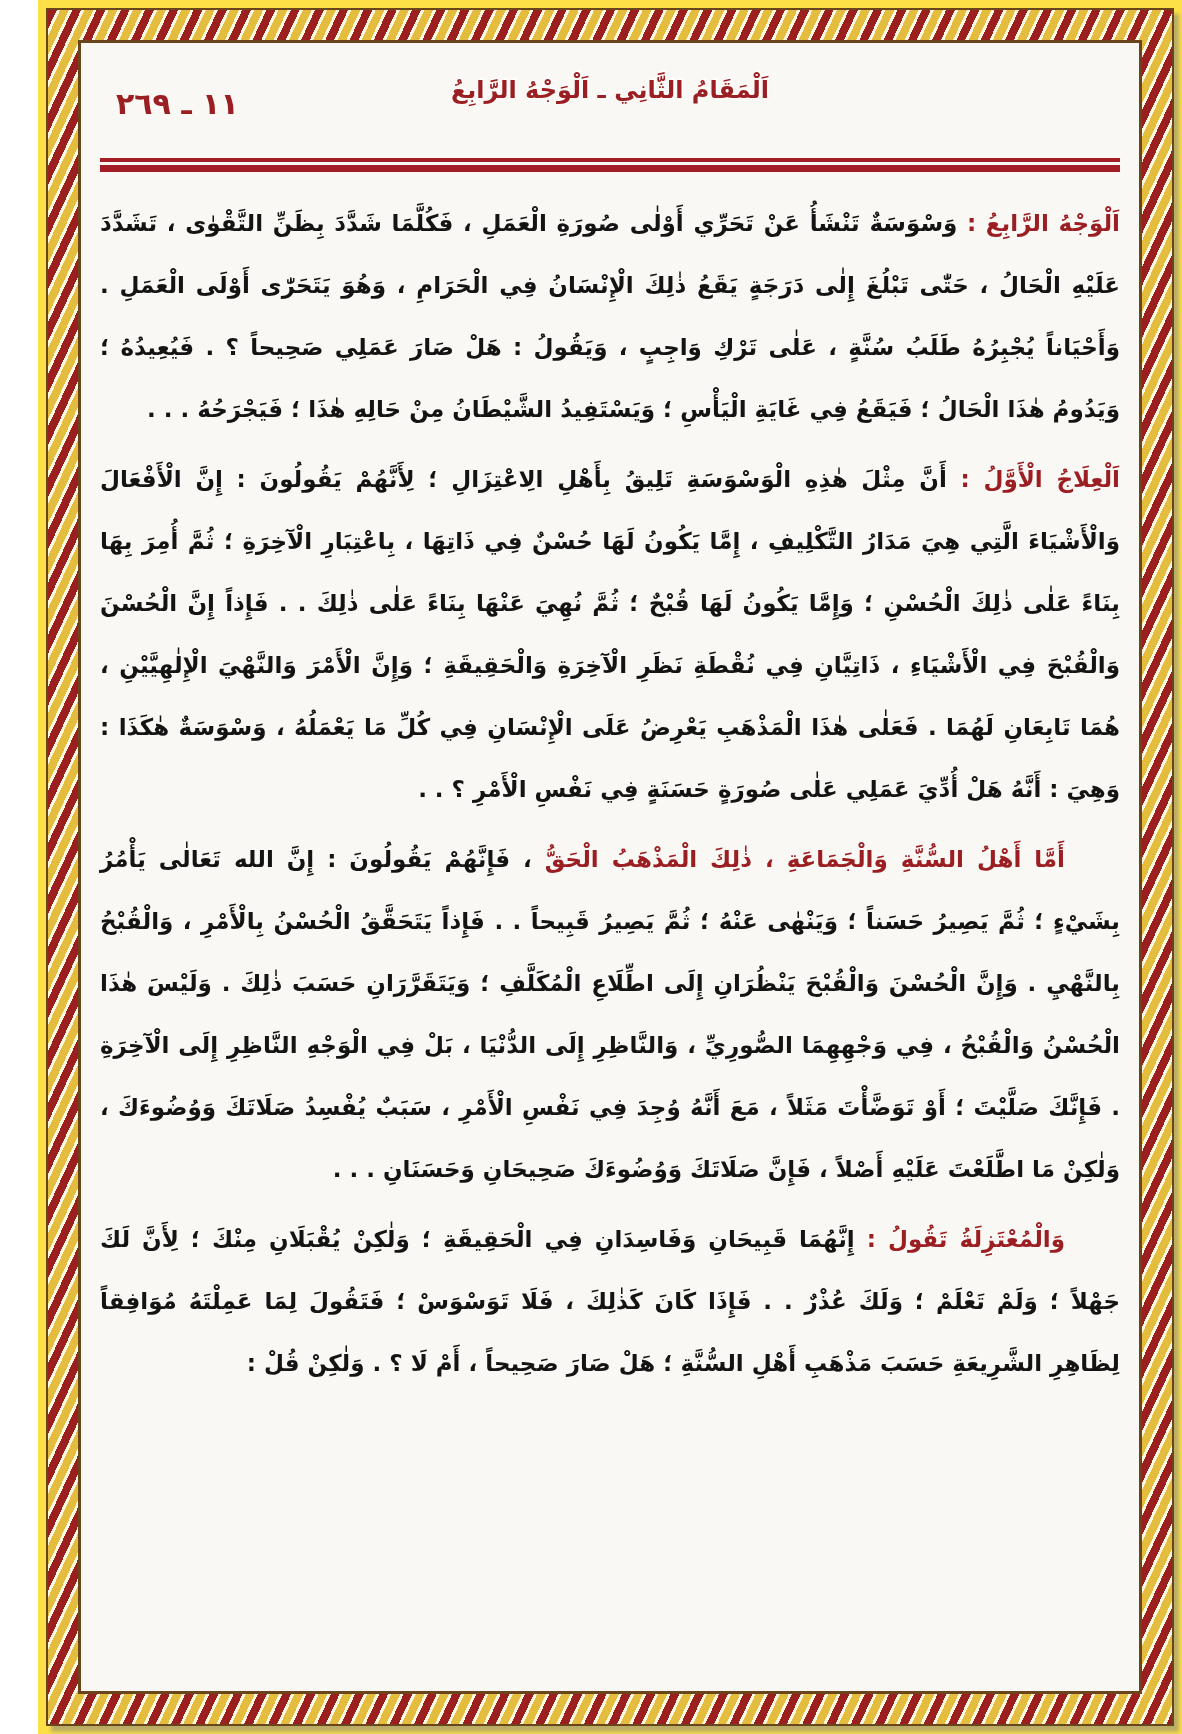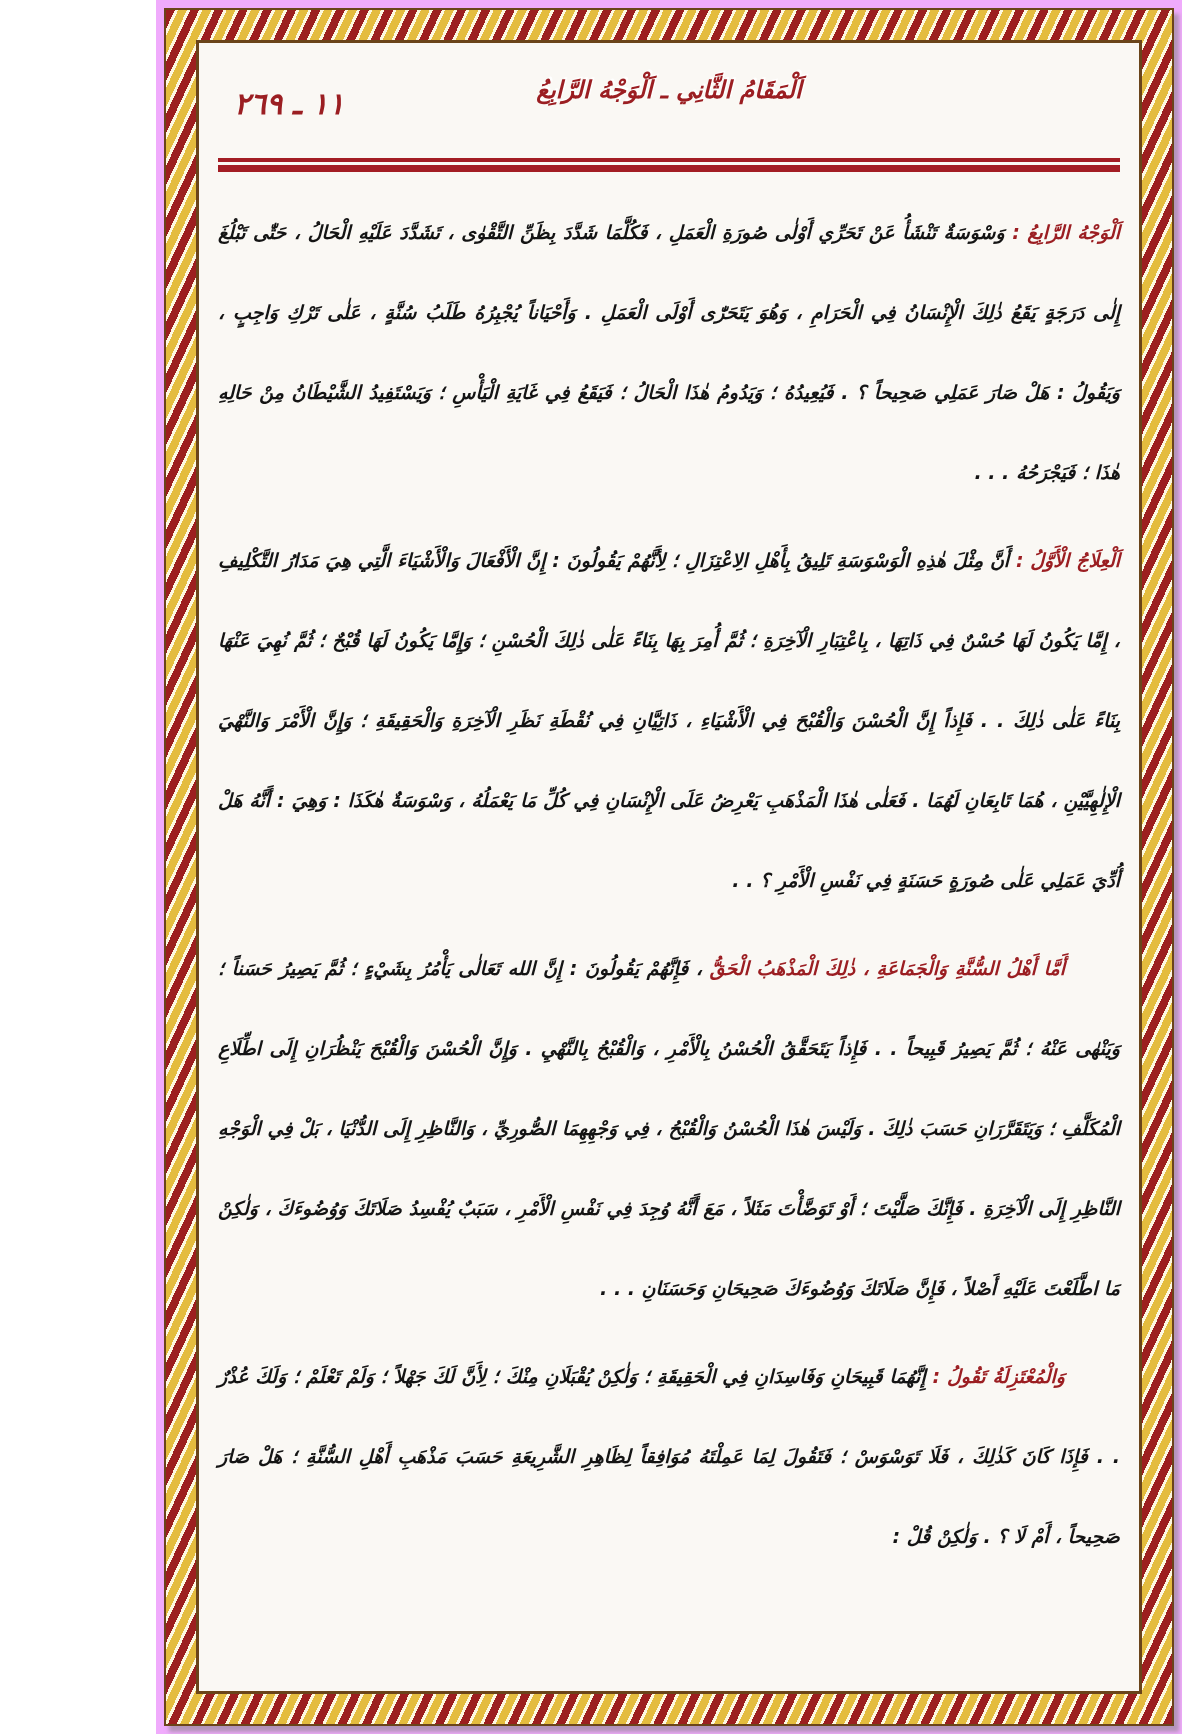--- a/index.html
+++ b/index.html
@@ -1,22 +1,21 @@
 <!DOCTYPE html>
 <html lang="ar" dir="rtl"><head>
 <meta charset="utf-8">
 <style>
   html,body{margin:0;padding:0;background:#ffffff;}
   .page{
     position:relative;
-    width:1026px;height:1734px;
-    background:#f0abfc;
+    width:1144px;height:1734px;
+    background:#fde047;
     overflow:hidden;
     font-family:"DejaVu Sans","Liberation Sans",sans-serif;
-    font-style:italic;
   }
   
   .frame-band{
     position:absolute;inset:8px;
     border:2px solid #6a441a;
     background:
       repeating-linear-gradient(115deg,
         #9c1f1f 0 8px,
         #fdf8e0 8px 11px,
         #e4bc3e 11px 19px,
@@ -47,22 +46,22 @@
   .header-rule{
     margin-top:14px;
     height:14px;
     background:linear-gradient(to bottom,
       #a31d24 0,#a31d24 4px,
       rgba(0,0,0,0) 4px,rgba(0,0,0,0) 7px,
       #a31d24 7px,#a31d24 14px);
   }
   .body-text{
     margin-top:20px;
-    font-size:19px;
-    line-height:80px;
+    font-size:23px;
+    line-height:62px;
     font-weight:bold;
     color:#141414;
     text-align:justify;
   }
   .para{margin:0;}
   .para + .para{margin-top:8px;}
   .lead{color:#9b1e22;}
   .para.heading-only{padding-right:112px;margin-top:14px;margin-bottom:6px;}
   .para.indented{text-indent:55px;}
 </style>

